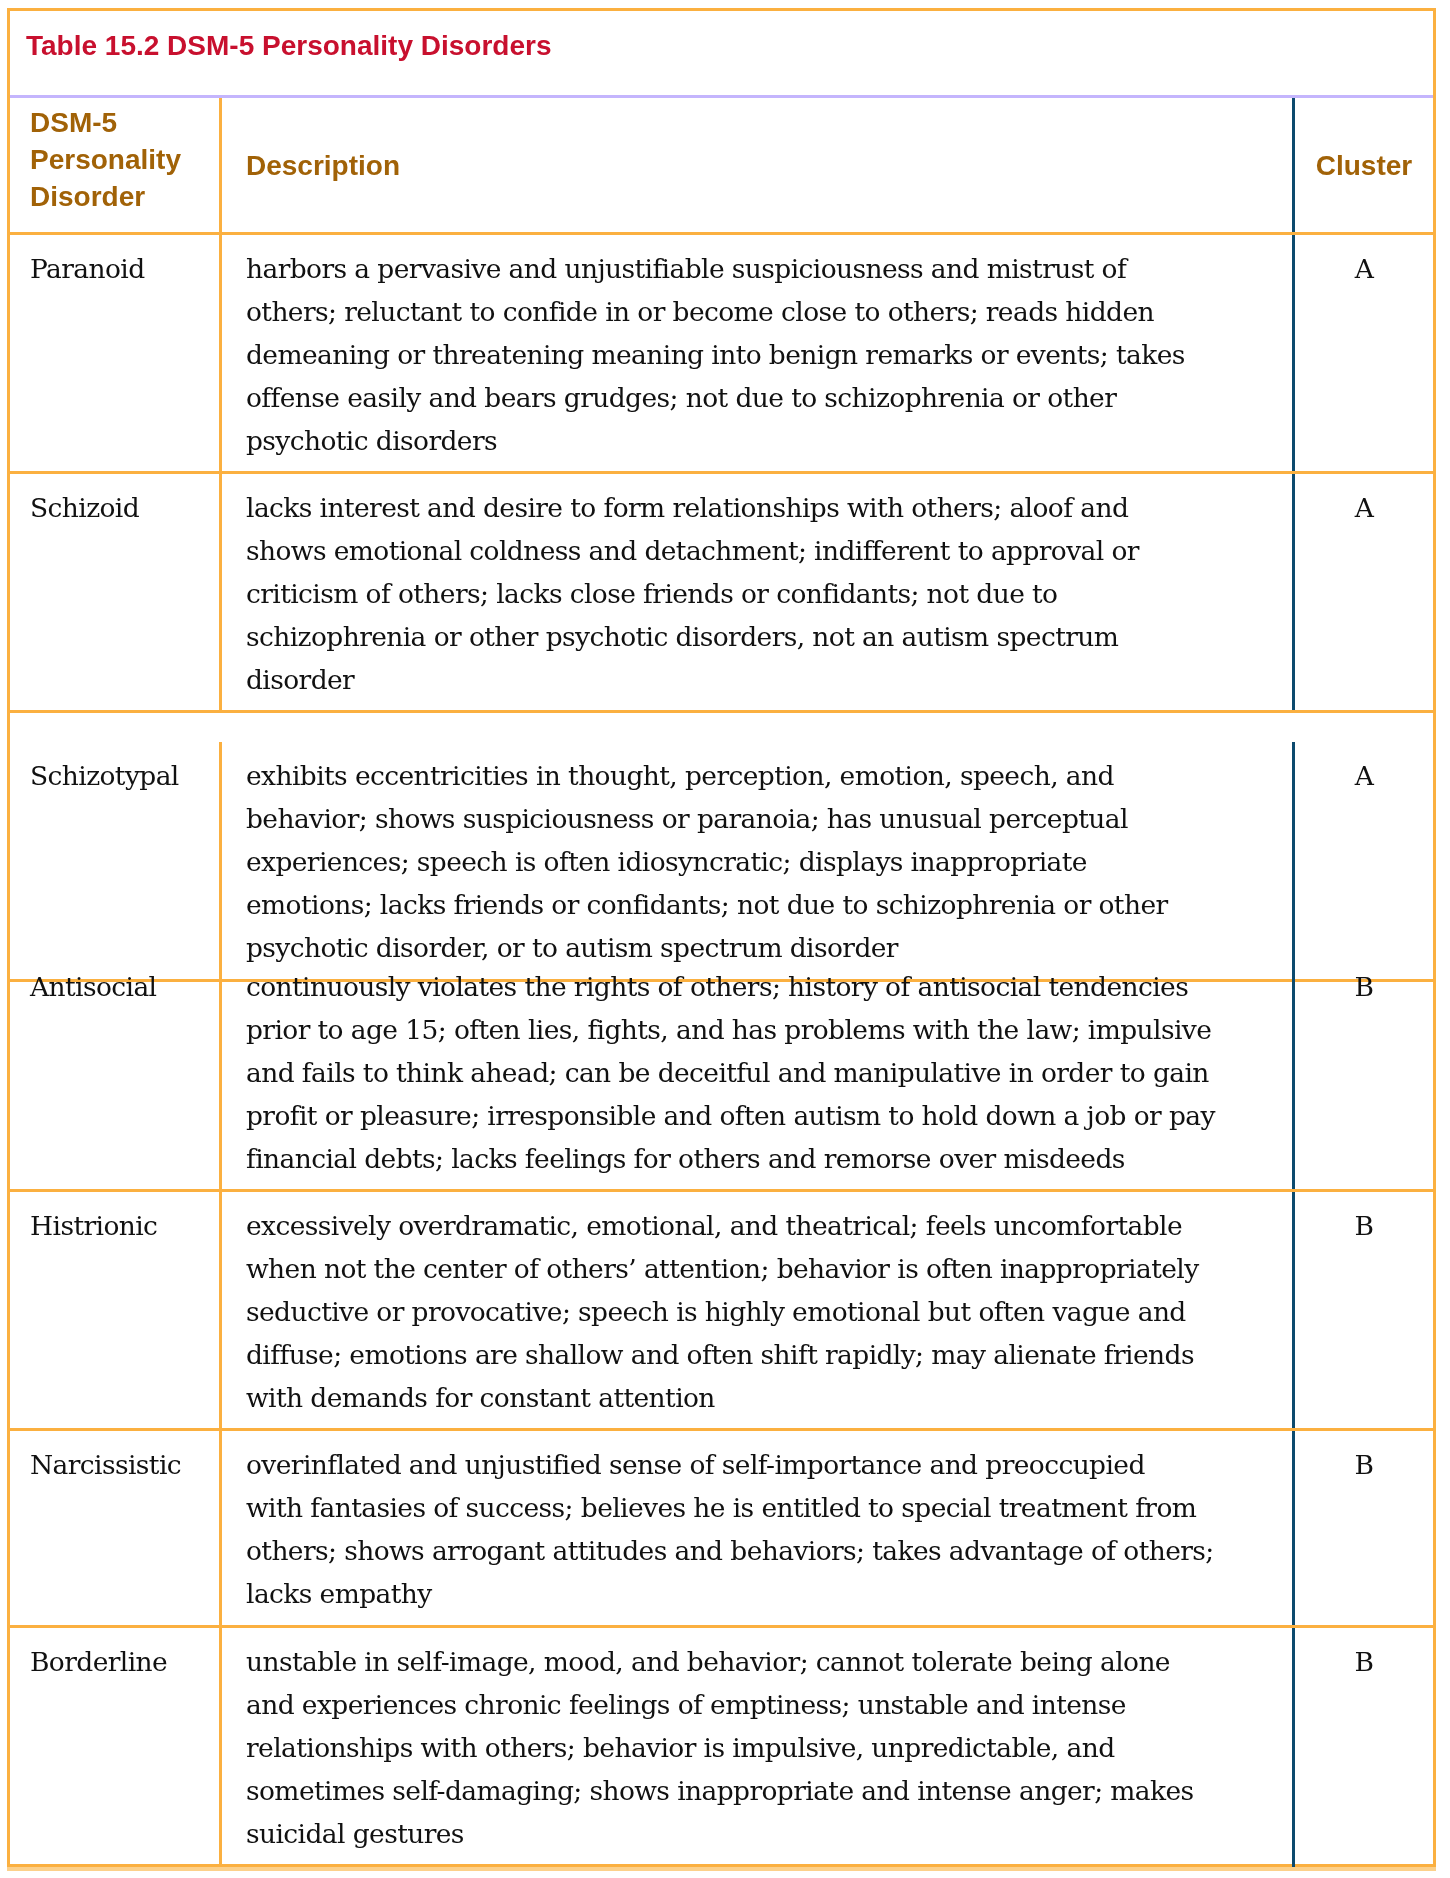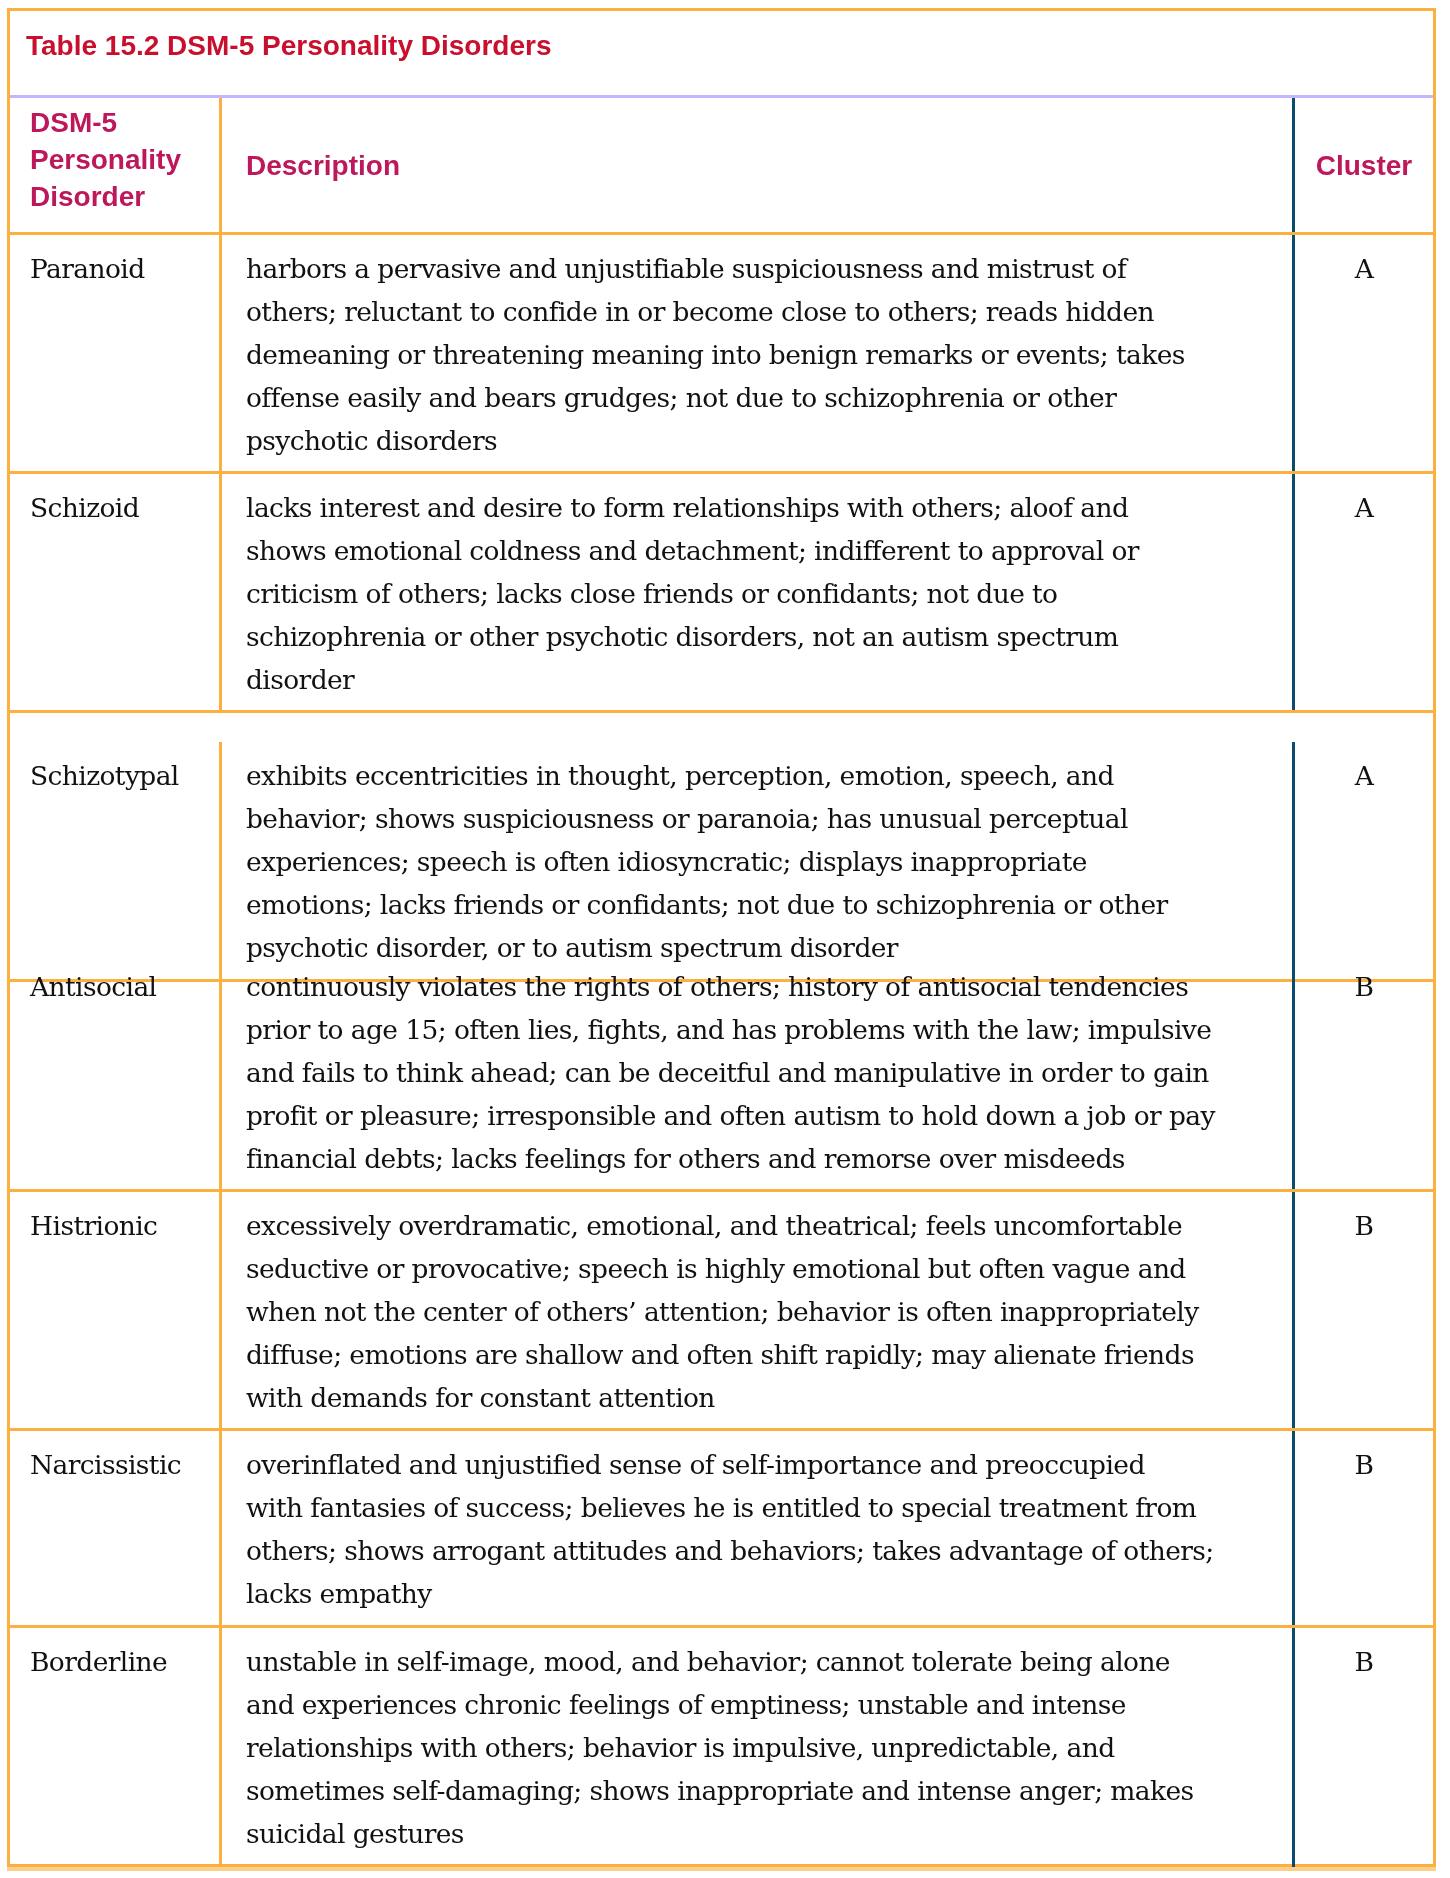--- a/index.html
+++ b/index.html
@@ -19,21 +19,21 @@
   }
   .row {
     position: absolute; left: 0; right: 0;
     border-bottom: 3px solid #fbb040; box-sizing: border-box;
   }
   .row.last { border-bottom: none; }
   .cell { position: absolute; top: 0; bottom: 0; box-sizing: border-box; }
   .c1 { left: 0; width: 212px; border-right: 3px solid #fbb040; }
   .c2 { left: 212px; width: 1073px; border-right: 3px solid #0c4a6e; }
   .c3 { left: 1285px; right: 0; }
-  .hdr { font-family: "Liberation Sans", sans-serif; font-weight: bold; font-size: 28px; color: #be185d; line-height: 37px; }
+  .hdr { font-family: "Liberation Sans", sans-serif; font-weight: bold; font-size: 28px; color: #a16207; line-height: 37px; }
   .body-text { font-family: "DejaVu Serif", "Liberation Serif", serif; font-size: 26.5px; color: #111; line-height: 43px; letter-spacing: -0.6px; }
   .pad1 { position: absolute; left: 20px; top: 12px; }
   .pad2 { position: absolute; left: 24px; top: 12px; right: 10px; }
   .pad3 { position: absolute; left: 0; right: 0; top: 12px; text-align: center; }
   .hdr-center { position: absolute; left: 24px; top: 50%; transform: translateY(-50%); }
   .hdr-c3 { position: absolute; left: 0; right: 0; top: 50%; transform: translateY(-50%); text-align: center; }
   .hdr-c1 { position: absolute; left: 20px; top: 6px; }
   .line { display: block; white-space: nowrap; }
   .bottom-shadow {
     position: absolute; left: 7px; top: 1867px; width: 1429px; height: 4px;
@@ -133,22 +133,22 @@
           <div class="pad3">B</div>
         </div>
       </div>
       <div class="row" style="top: 1181px; height: 239px;">
         <div class="cell c1 body-text">
           <div class="pad1">Histrionic</div>
         </div>
         <div class="cell c2 body-text">
           <div class="pad2">
             <span class="line">excessively overdramatic, emotional, and theatrical; feels uncomfortable</span>
+            <span class="line">when not the center of others’ attention; behavior is often inappropriately</span>
             <span class="line">seductive or provocative; speech is highly emotional but often vague and</span>
-            <span class="line">when not the center of others’ attention; behavior is often inappropriately</span>
             <span class="line">diffuse; emotions are shallow and often shift rapidly; may alienate friends</span>
             <span class="line">with demands for constant attention</span>
           </div>
         </div>
         <div class="cell c3 body-text">
           <div class="pad3">B</div>
         </div>
       </div>
       <div class="row" style="top: 1420px; height: 197px;">
         <div class="cell c1 body-text">

